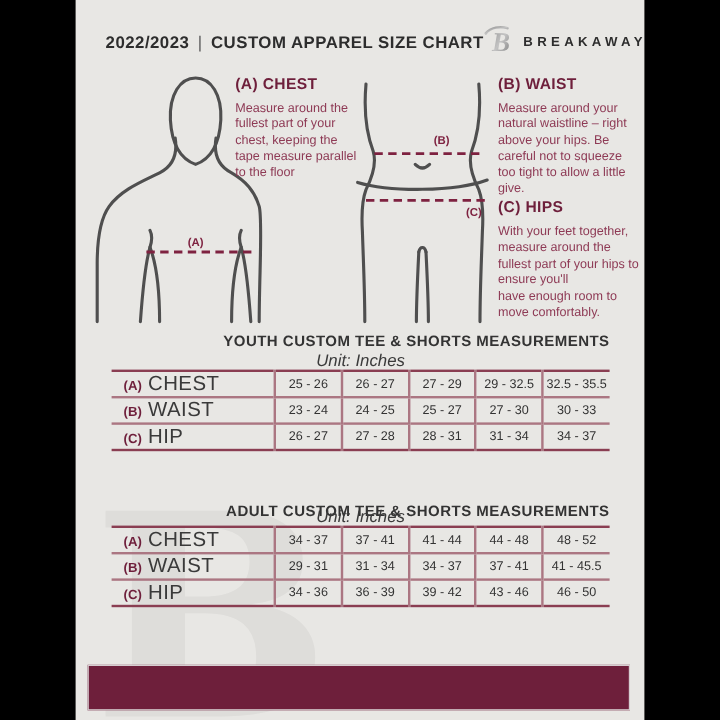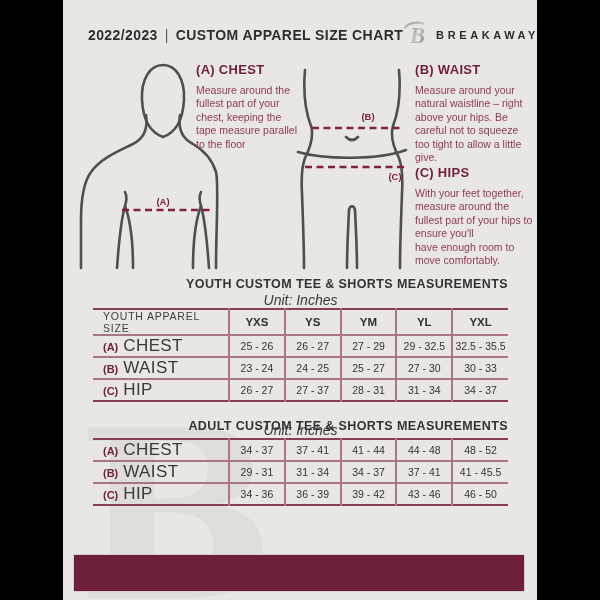--- a/index.html
+++ b/index.html
@@ -144,48 +144,40 @@
       <table class="size">
         <colgroup>
             <col class="lab">
             <col>
             <col>
             <col>
             <col>
             <col>
           </colgroup>
         <tbody>
-            <tr class="hrow">
-          <td class="lab">YOUTH APPAREL SIZE</td>
-          <td>YXS</td>
-          <td>YS</td>
-          <td>YM</td>
-          <td>YL</td>
-          <td>YXL</td>
-        </tr>
         <tr class="drow">
           <td class="lab"><span class="mk">(A)</span><span class="rl">CHEST</span></td>
           <td>25 - 26</td>
           <td>26 - 27</td>
           <td>27 - 29</td>
           <td>29 - 32.5</td>
           <td>32.5 - 35.5</td>
         </tr>
         <tr class="drow">
           <td class="lab"><span class="mk">(B)</span><span class="rl">WAIST</span></td>
           <td>23 - 24</td>
           <td>24 - 25</td>
           <td>25 - 27</td>
           <td>27 - 30</td>
           <td>30 - 33</td>
         </tr>
         <tr class="drow">
           <td class="lab"><span class="mk">(C)</span><span class="rl">HIP</span></td>
           <td>26 - 27</td>
-          <td>27 - 37</td>
+          <td>27 - 28</td>
           <td>28 - 31</td>
           <td>31 - 34</td>
           <td>34 - 37</td>
         </tr>
       </tbody>
         </table>
     </div>
 
     <div class="sec-title t2-title">ADULT CUSTOM TEE &amp; SHORTS MEASUREMENTS</div>
     <div class="sec-unit t2-unit">Unit: Inches</div>

